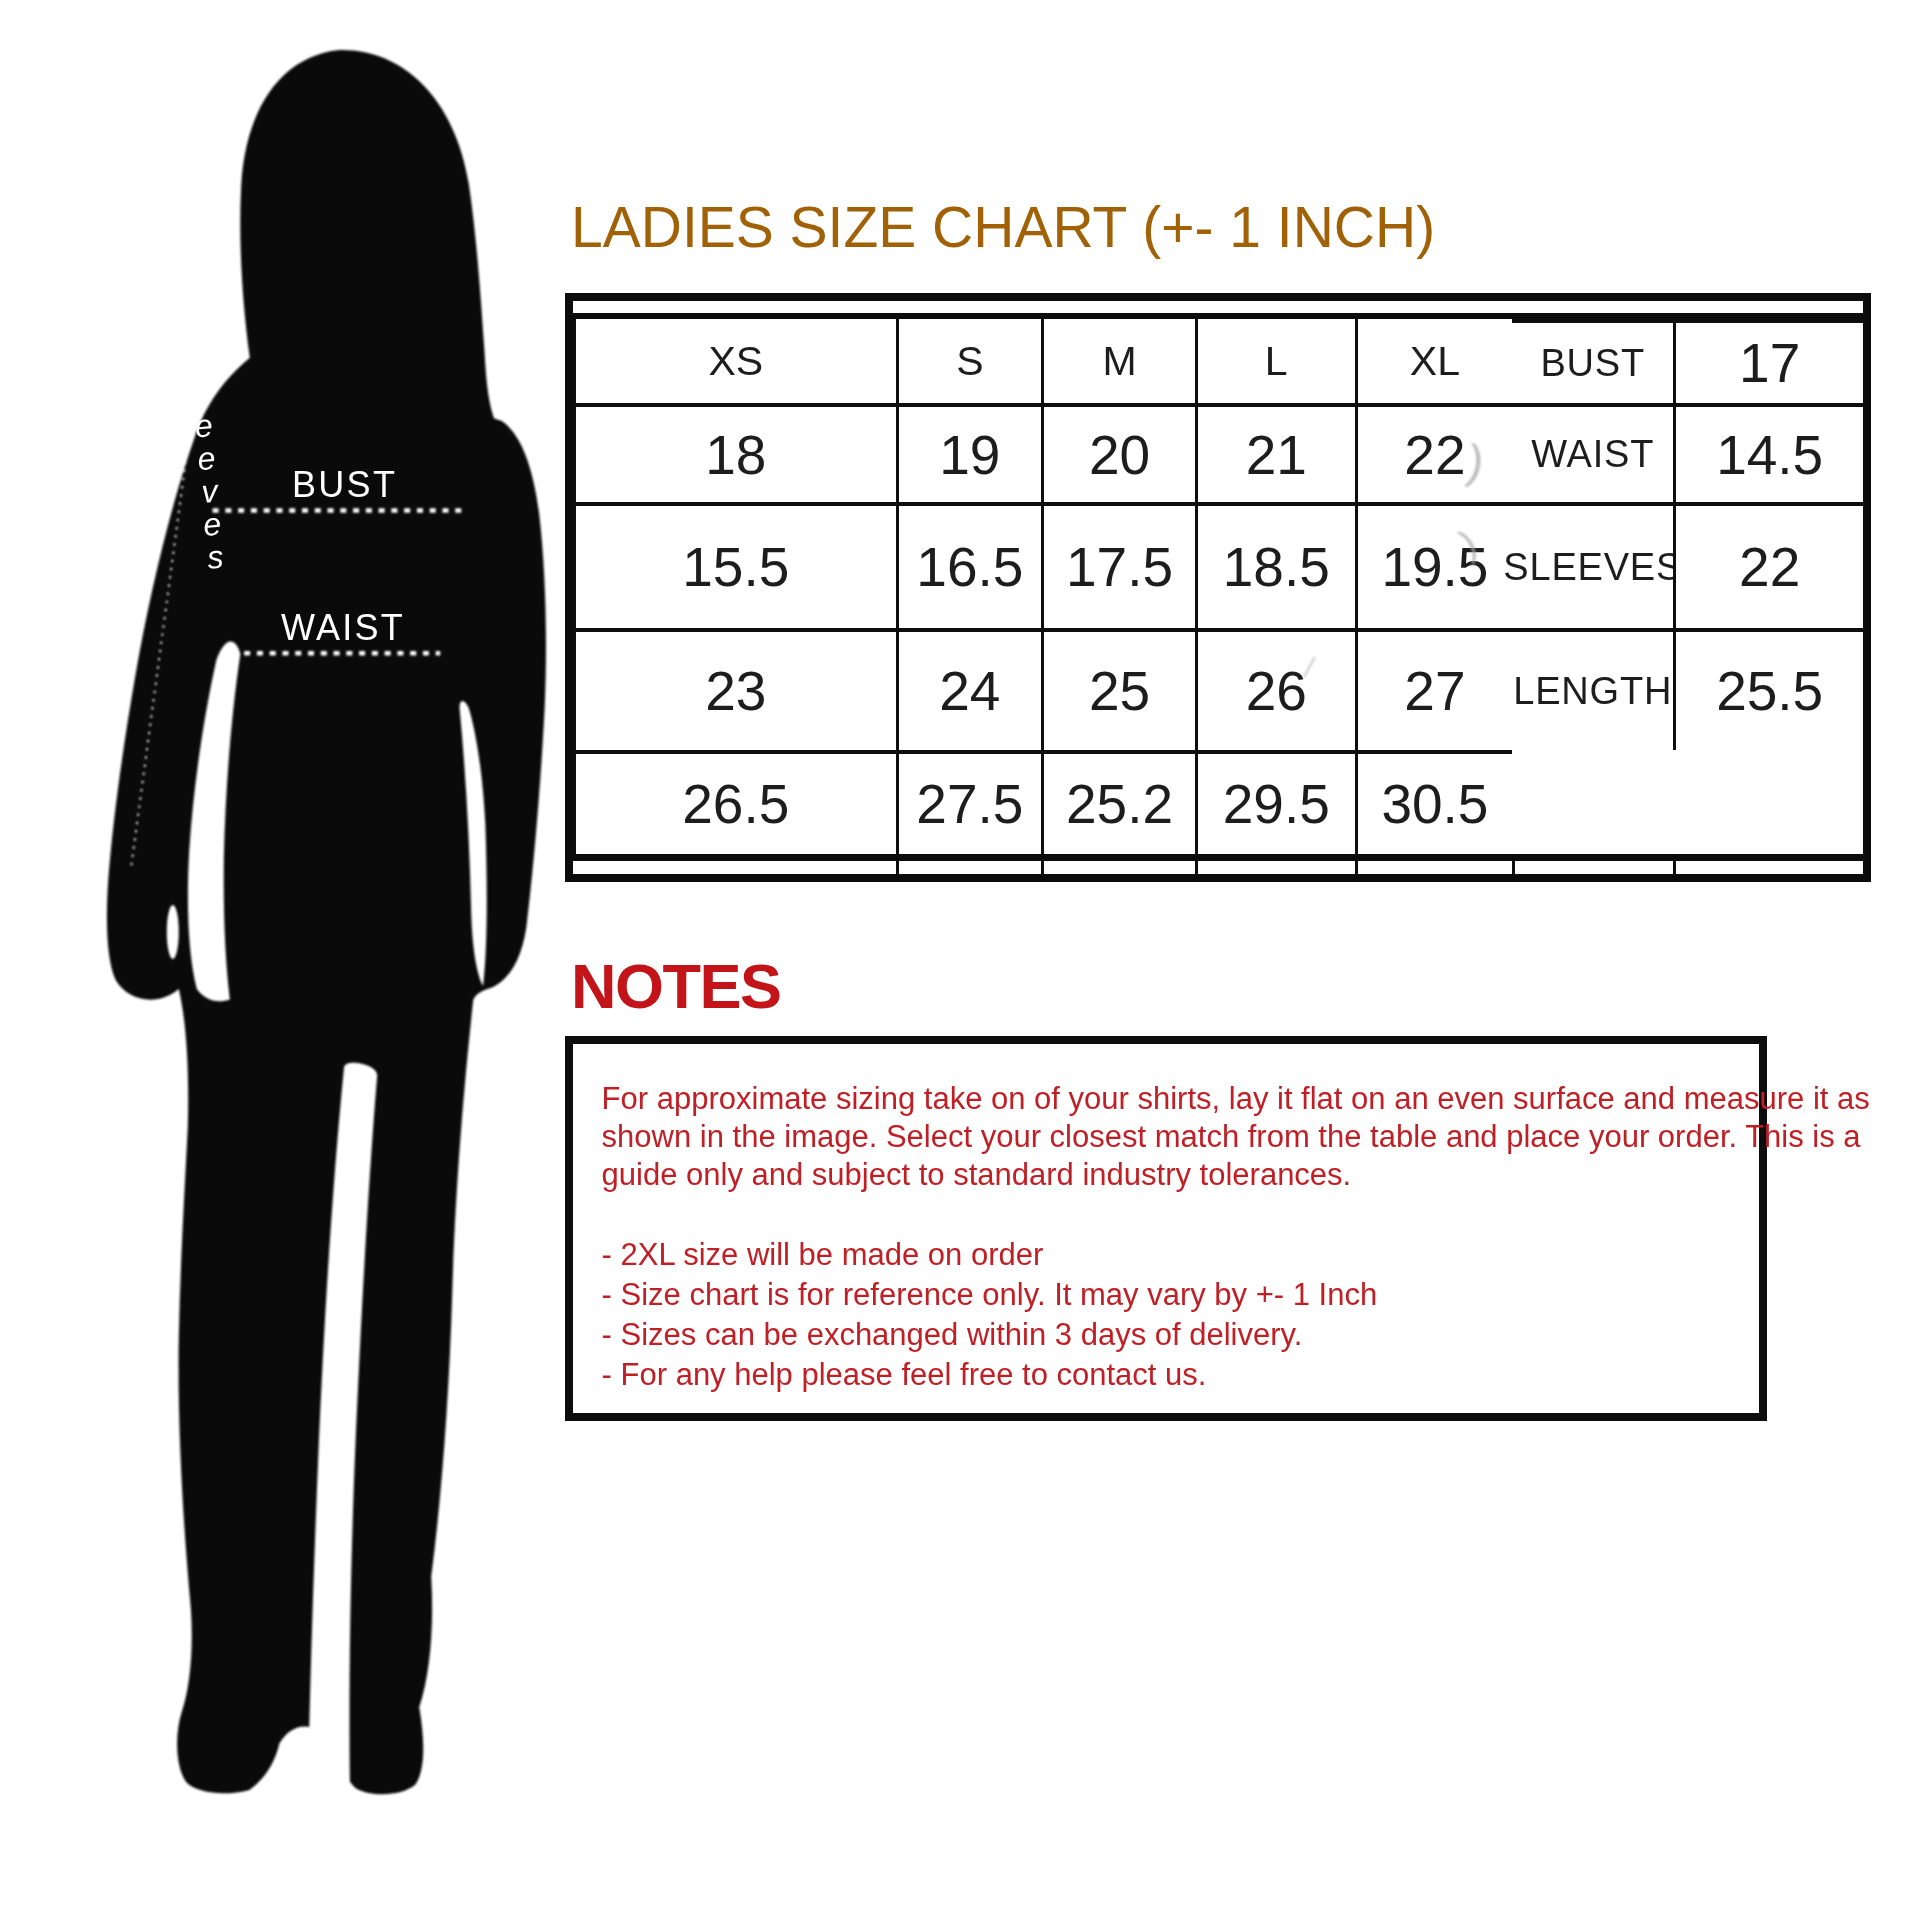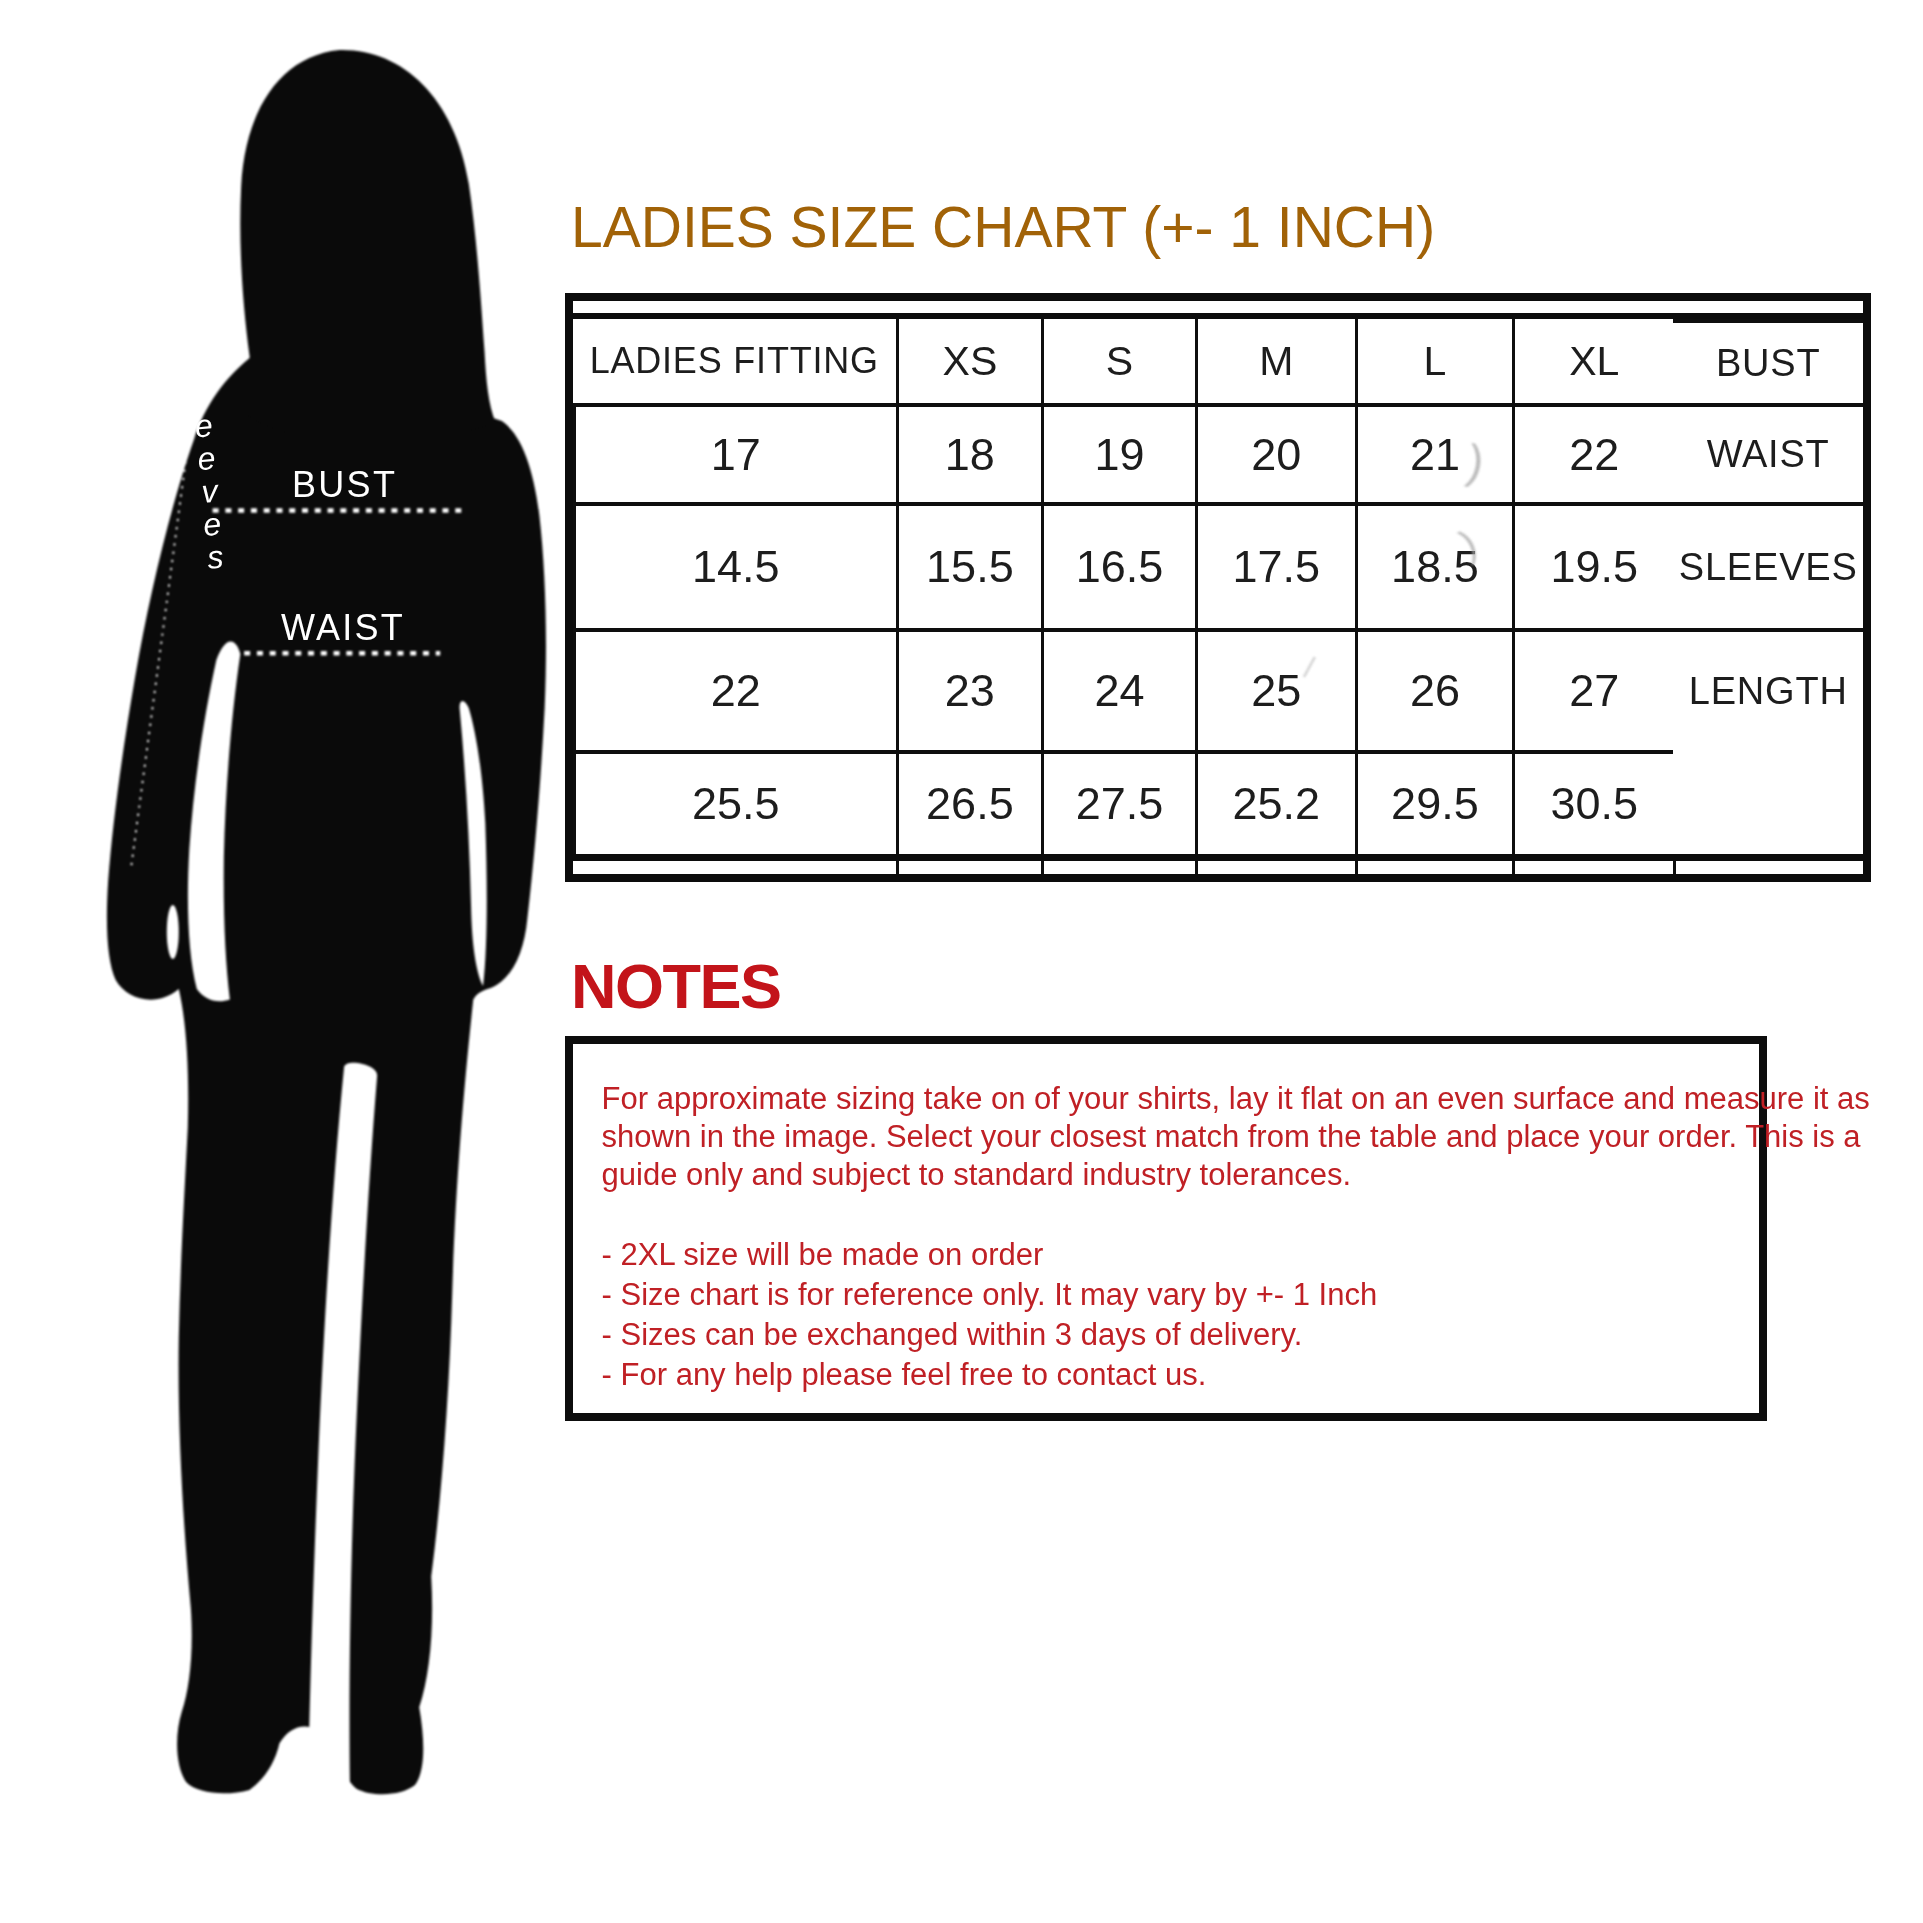--- a/index.html
+++ b/index.html
@@ -48,21 +48,21 @@
   }
   .cell{
     display:flex;align-items:center;justify-content:center;
     box-sizing:border-box;background:#ffffff;
   }
   .cell.vline{border-left:3.8px solid #0e0e0e;}
   .cell.hline{border-top:4.5px solid #0e0e0e;}
   .header-cell{font-size:41px;}
   .header-cell.first{font-size:36px;letter-spacing:0.8px;}
   .row-label{font-size:38px;letter-spacing:0.8px;}
-  .value-cell{font-size:45px;}
+  .value-cell{font-size:55px;}
   #bottom-strip{display:grid;grid-template-columns:25% 11.3% 11.9% 12.4% 12.2% 12.5% auto;height:12.8px;}
   #bottom-strip .cell{height:12.8px;}
 
   
   .smudge{position:absolute;color:#a6a6a6;opacity:.75;pointer-events:none;filter:blur(1.1px);}
   .smudge:nth-of-type(1){left:1468px;top:434px;font-size:47px;transform:rotate(10deg);}
   .smudge:nth-of-type(2){left:1462px;top:522px;font-size:39px;transform:rotate(-24deg);}
   .smudge:nth-of-type(3){left:1305px;top:652px;font-size:28.6px;transform:rotate(14deg);color:#bdbdbd;}
 
   
@@ -168,21 +168,20 @@
     </div>
   <div class="sleeves-x">x</div>
   <div class="measure-label" id="bust-label">BUST</div>
   <div class="measure-label" id="waist-label">WAIST</div>
 
   <div id="page-title">LADIES SIZE CHART (+- 1 INCH)</div>
 
   <div id="size-table">
     <div class="table-top-gap"></div>
     <div id="table-grid">
-        <div class="cell header-cell first">LADIES FITTING</div>
         <div class="cell header-cell vline">XS</div>
         <div class="cell header-cell vline">S</div>
         <div class="cell header-cell vline">M</div>
         <div class="cell header-cell vline">L</div>
         <div class="cell header-cell vline">XL</div>
         <div class="cell row-label hline">BUST</div>
         <div class="cell value-cell vline hline">17</div>
         <div class="cell value-cell vline hline">18</div>
         <div class="cell value-cell vline hline">19</div>
         <div class="cell value-cell vline hline">20</div>

